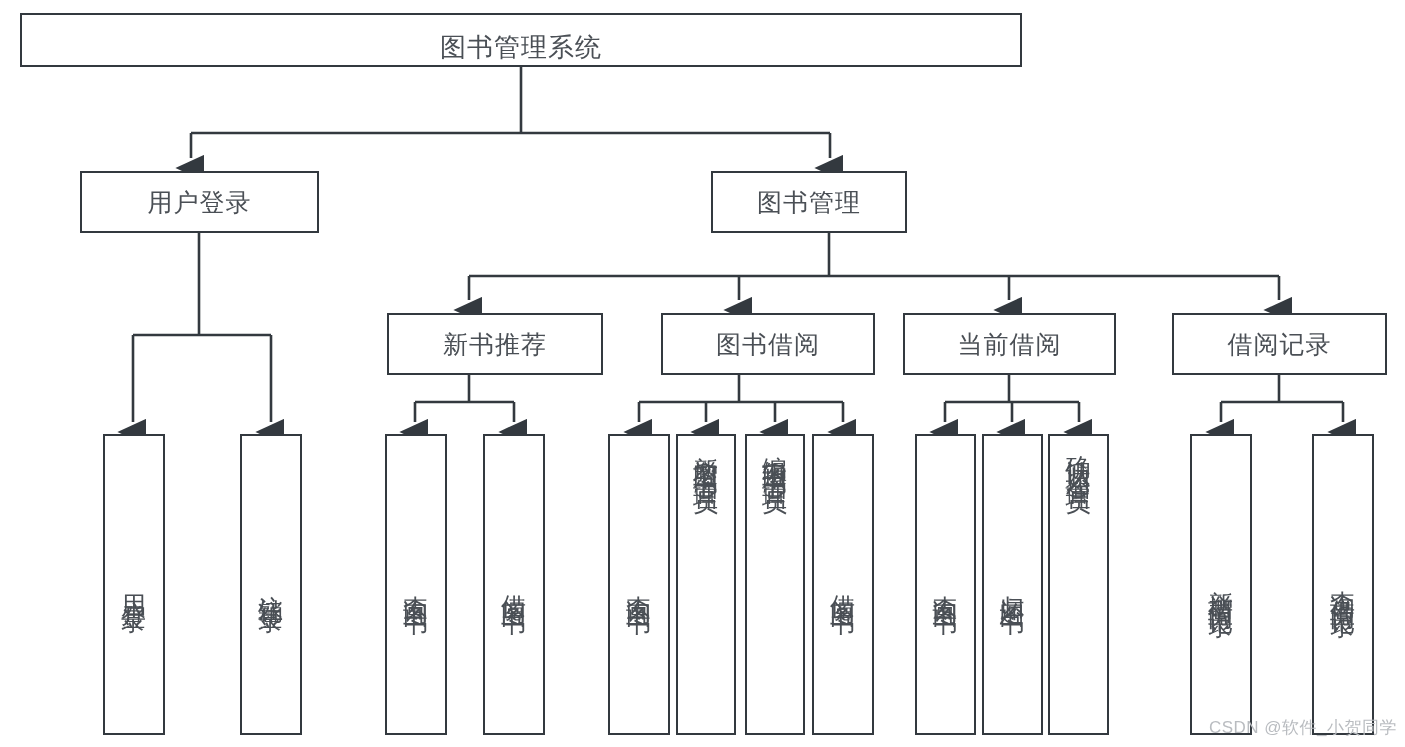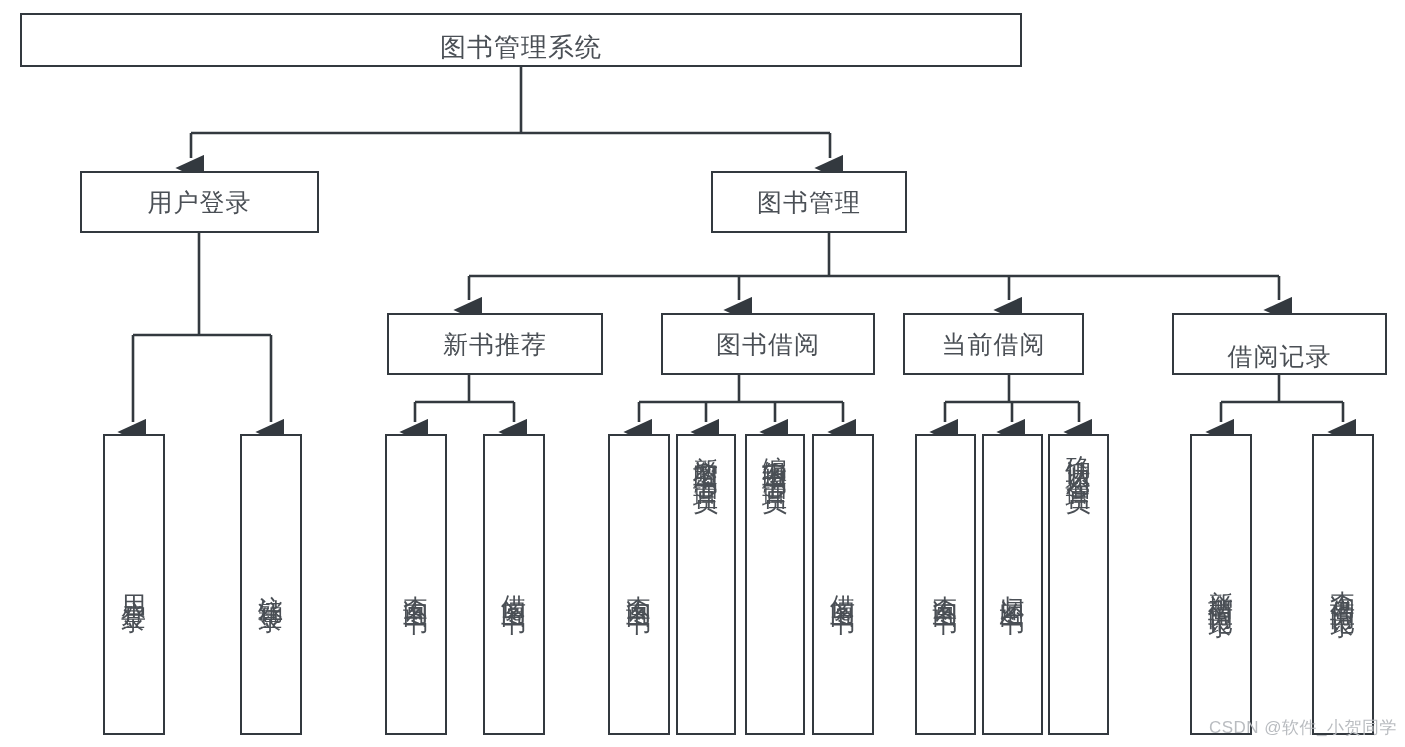--- a/index.html
+++ b/index.html
@@ -121,24 +121,24 @@
   <div class="node h" style="left:711px;top:171px;width:196px;height:62px;">
     <span>图书管理</span>
   </div>
 
   <div class="node h" style="left:361px;top:313px;width:216px;height:62px;margin-left:26px;">
     <span>新书推荐</span>
   </div>
   <div class="node h" style="left:633px;top:313px;width:214px;height:62px;margin-left:28px;">
     <span>图书借阅</span>
   </div>
-  <div class="node h" style="left:903px;top:313px;width:181px;height:62px;">
+  <div class="node h" style="left:903px;top:313px;width:213px;height:62px;">
     <span>当前借阅</span>
   </div>
-  <div class="node h" style="left:1172px;top:313px;width:215px;height:62px;align-items:flex-end;">
+  <div class="node h" style="left:1172px;top:313px;width:215px;height:62px;">
     <span>借阅记录</span>
   </div>
 
   <div class="leaf center" style="left:103px;top:434px;width:62px;height:301px;">
     <span class="vt">用户登录</span>
   </div>
   <div class="leaf center" style="left:240px;top:434px;width:62px;height:301px;">
     <span class="vt">注销登录</span>
   </div>
 

